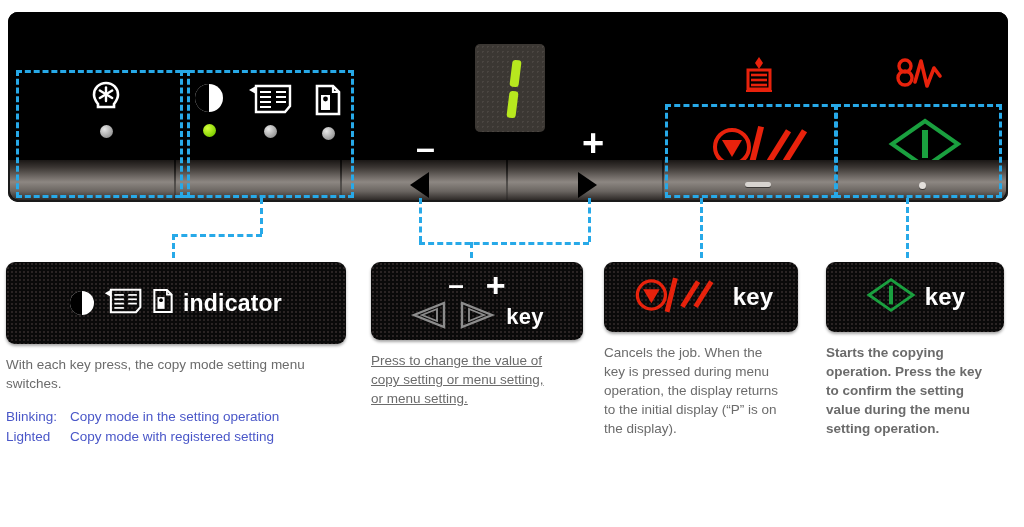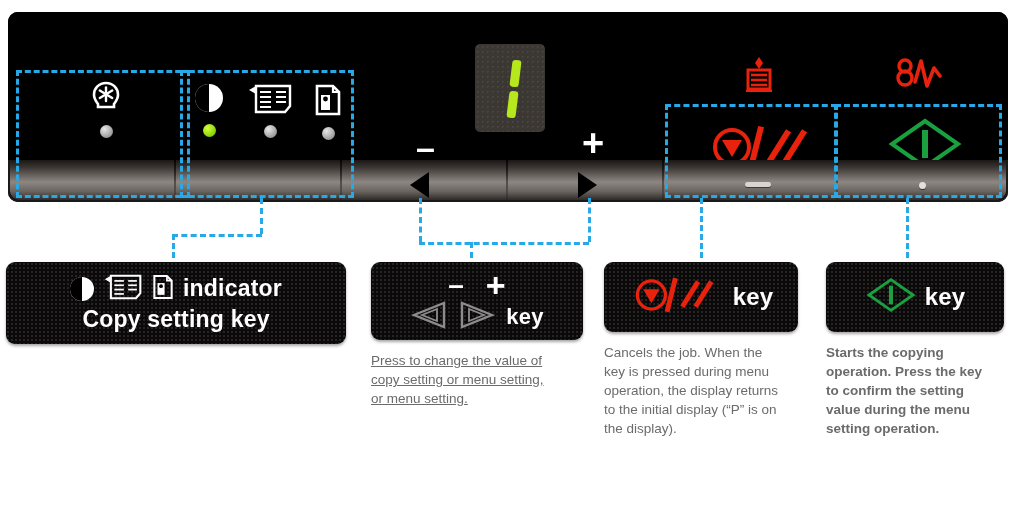--- a/index.html
+++ b/index.html
@@ -241,23 +241,33 @@
       <span>
         <svg width="22" height="26" viewBox="0 0 28 32">
           <path d="M3 2 H19 L25 8 V30 H3 Z" fill="none" stroke="#ffffff" stroke-width="2.6"></path>
           <path d="M19 2 L19 8 L25 8" fill="none" stroke="#ffffff" stroke-width="2.2"></path>
           <rect x="7" y="11" width="9" height="15" fill="#ffffff"></rect>
           <circle cx="11.5" cy="15" r="2.4" fill="#000"></circle>
         </svg>
       </span>
       <span class="txt" style="font-size:23px;">indicator</span>
     </div>
-    <div class="txt" style="font-size:23px;margin-top:2px;">Copy setting key</div>
   </div>
   <div class="legend-body" style="width:316px;">
+    <p>With each key press, the copy mode setting menu switches.</p>
+    <div class="blue-note">
+      <div class="blue-row">
+        <span class="blue-label">Blinking:</span>
+        <span class="blue-text">Copy mode in the setting operation</span>
+      </div>
+      <div class="blue-row" style="margin-top:1px;">
+        <span class="blue-label">Lighted</span>
+        <span class="blue-text">Copy mode with registered setting</span>
+      </div>
+    </div>
   </div>
 </div>
 
 <div class="legend" style="left:371px;top:262px;width:212px;">
   <div class="legend-head" style="height:70px;flex-direction:column;padding:4px 0;">
     <div style="display:flex;align-items:center;gap:22px;line-height:1;">
       <span style="font-size:28px;font-weight:700;">–</span>
       <span style="font-size:34px;font-weight:700;">+</span>
     </div>
     <div style="display:flex;align-items:center;gap:6px;margin-top:-2px;">

